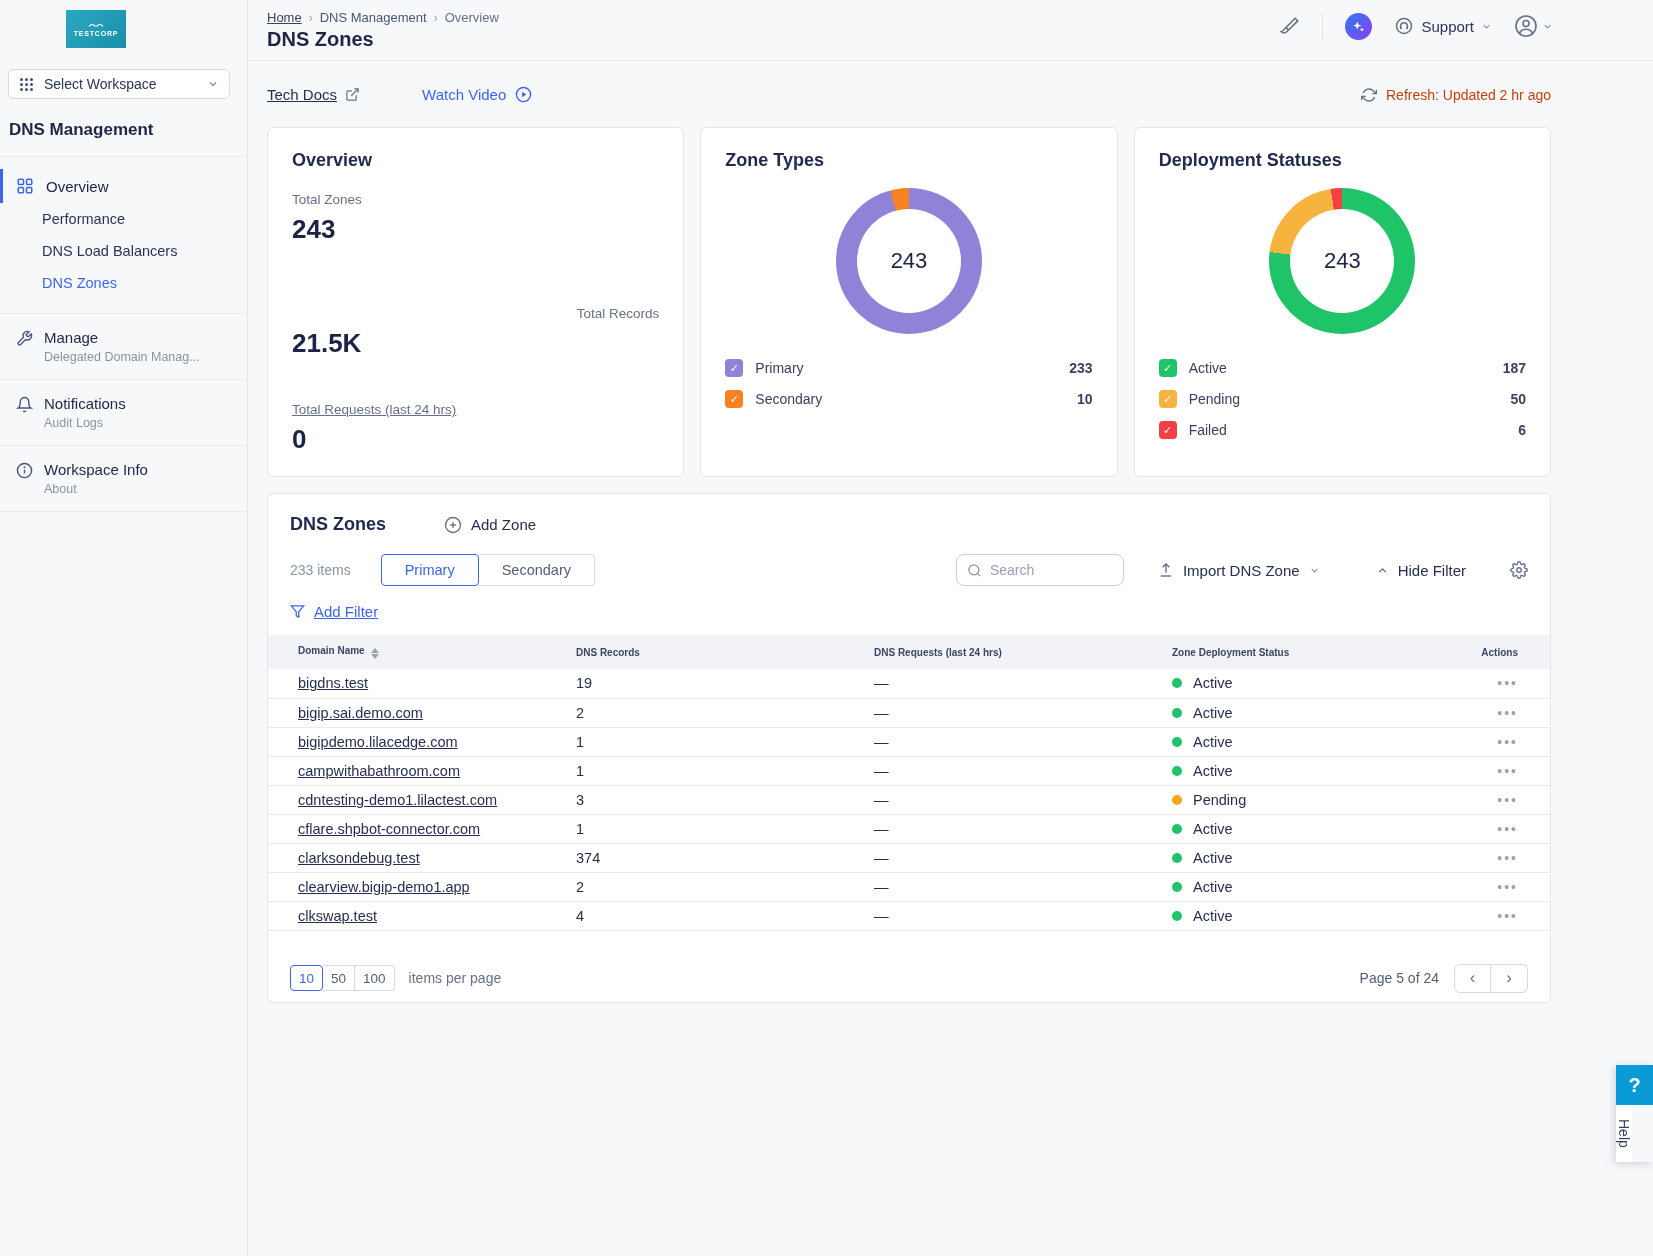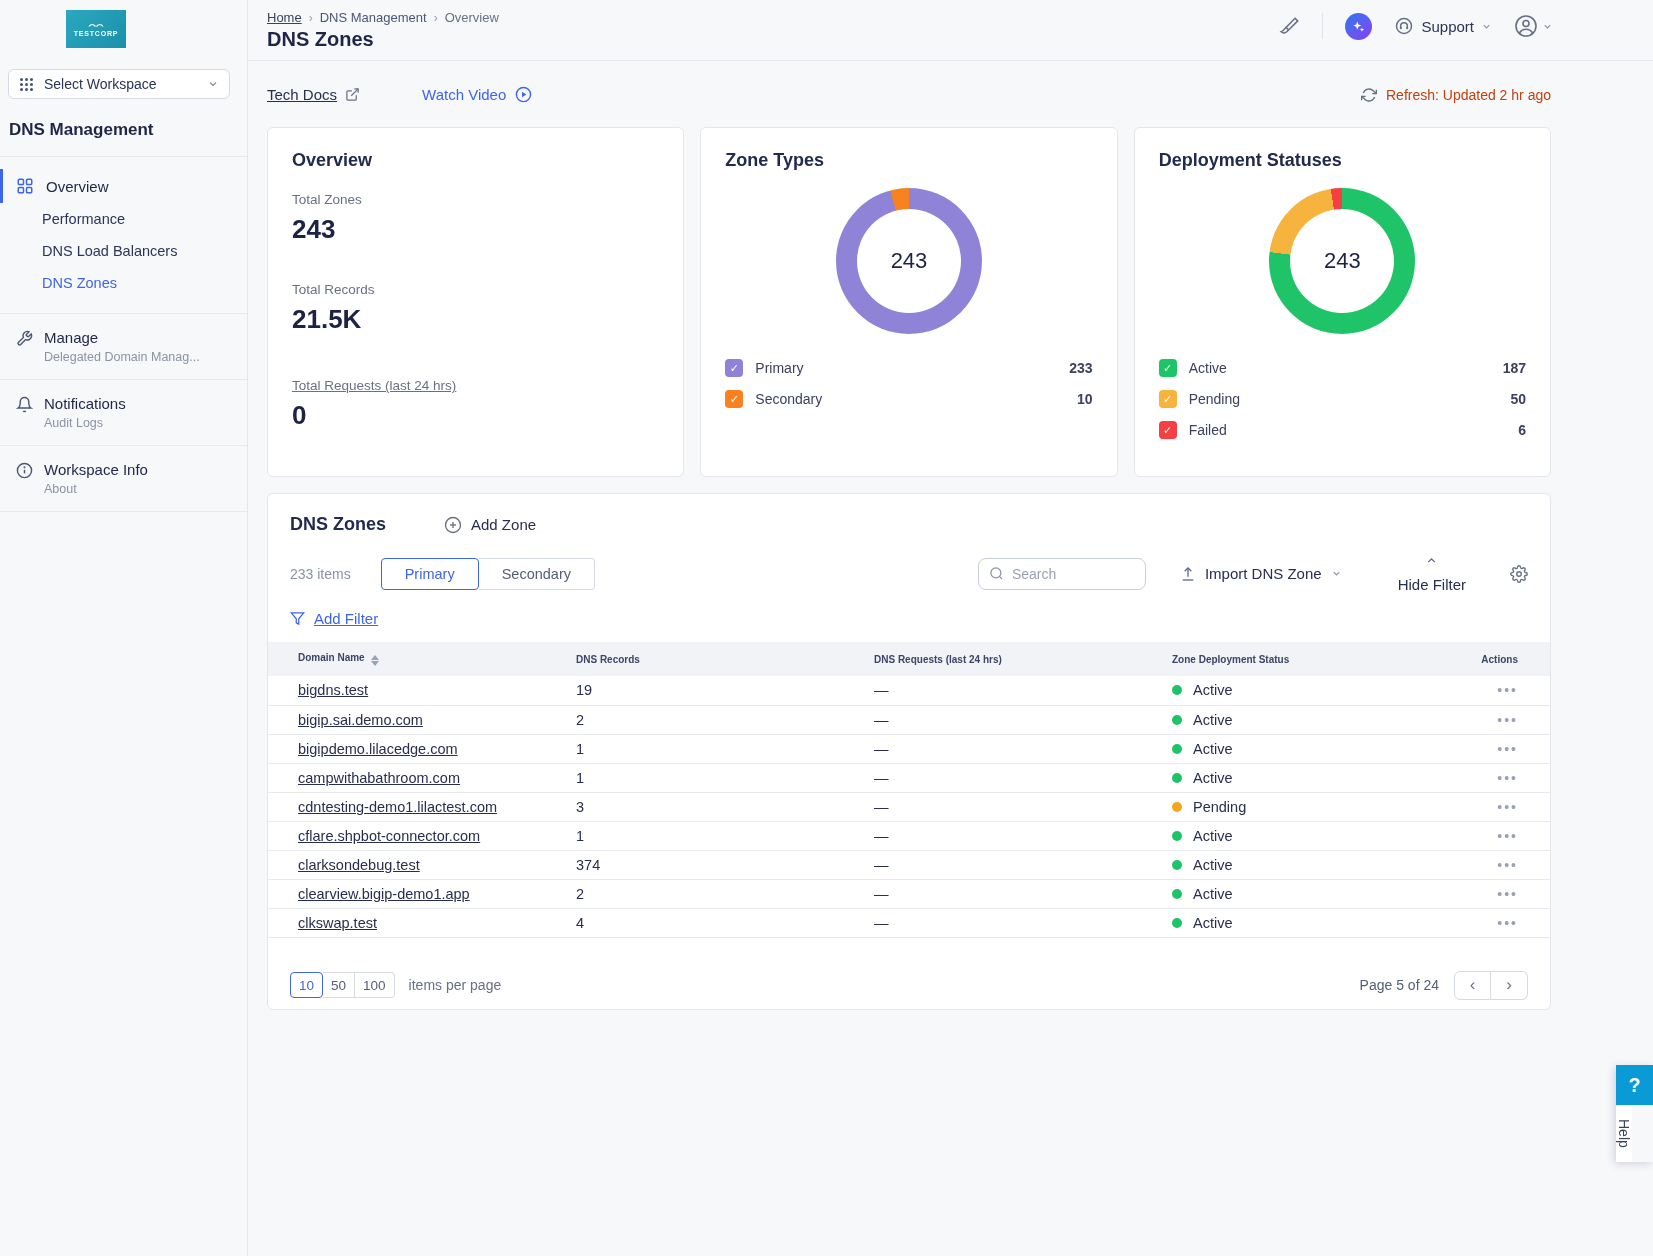--- a/index.html
+++ b/index.html
@@ -46,21 +46,21 @@
   .techdocs { display:flex; align-items:center; gap:8px; font-size:15px; color:#272e4f; cursor:pointer; }
   .techdocs .lbl { text-decoration:underline; }
   .watch { display:flex; align-items:center; gap:9px; font-size:15px; color:#3d65ec; margin-left:62px; cursor:pointer; }
   .refresh { margin-left:auto; display:flex; align-items:center; gap:9px; font-size:14px; color:#c2410c; cursor:pointer; }
 
   .cards { display:flex; gap:16px; padding:24px 102px 0 19px; }
   .card { flex:1; height:350px; background:#fff; border:1px solid #e3e6eb; border-radius:6px; padding:22px 24px; }
   .card-title { font-size:18px; color:#222a4e; font-weight:bold; }
   .stat-label { font-size:13.5px; color:#687085; margin-top:21px; }
   .stat-label.link { text-decoration:underline; cursor:pointer; margin-top:43px; }
-  .stat-label.mid { margin-top:37px; }
+  .stat-label.mid { margin-top:61px;text-align:right; }
   .stat-value { font-size:26px; font-weight:bold; color:#1c2344; margin-top:7px; }
   .donut { width:146px; height:146px; border-radius:50%; margin:17px auto 0; position:relative; }
   .donut-hole { position:absolute; inset:21px; background:#fff; border-radius:50%; display:flex; align-items:center; justify-content:center; font-size:22px; color:#1c2344; }
   .legend { margin-top:25px; }
   .legend-row { display:flex; align-items:center; gap:12px; margin-bottom:13px; }
   .chk { width:18px; height:18px; border-radius:4px; display:flex; align-items:center; justify-content:center; cursor:pointer; }
   .chk::after { content:"✓"; color:#fff; font-size:11px; font-weight:bold; }
   .legend-label { font-size:14px; color:#3a4161; }
   .legend-val { margin-left:auto; font-size:14px; font-weight:bold; color:#3a4161; }
 
@@ -75,21 +75,21 @@
   .tab { height:32px; padding:0 23px; background:#fff; border:1px solid #d5dae3; font-size:14.5px; color:#555e78; display:flex; align-items:center; cursor:pointer; font-family:inherit; }
   .tab:first-child { border-radius:4px 0 0 4px; }
   .tab:last-child { border-radius:0 4px 4px 0; border-left:none; }
   .tab.sel { border:1px solid #3d65ec; color:#3d65ec; border-radius:4px; }
   .toolbar-right { margin-left:auto; display:flex; align-items:center; }
   .searchbox { width:168px; height:32px; border:1px solid #c9cedb; border-radius:8px; display:flex; align-items:center; gap:8px; padding:0 10px; background:#fff; }
   .searchbox input { border:none; outline:none; width:110px; font-size:14px; color:#2b3358; font-family:inherit; background:transparent; }
   .searchbox input::placeholder { color:#9aa1b5; }
   .tbtn { display:flex; align-items:center; gap:9px; font-size:15px; color:#272e4f; cursor:pointer; background:none; border:none; font-family:inherit; }
   .import { margin-left:34px; }
-  .hidef { margin-left:56px;flex-direction:column; }
+  .hidef { margin-left:56px; }
   .gearbtn { margin-left:44px; color:#687085; background:none; border:none; cursor:pointer; display:flex; }
   .add-filter { display:flex; align-items:center; gap:9px; color:#3d65ec; font-size:15px; padding:0 22px; margin-top:17px; cursor:pointer; background:none; border:none; font-family:inherit;text-decoration:underline; }
 
   table { width:100%; border-collapse:collapse; margin-top:15px; }
   thead tr { background:#f1f3f6; height:34px; }
   th { text-align:left; font-size:10px; color:#3c4565; font-weight:bold; }
   th:first-child, td:first-child { padding-left:30px; }
   th.actions, td.actions { text-align:right; padding-right:32px; }
   tbody tr { height:29px; border-bottom:1px solid #e8eaee; }
   td { font-size:14.5px; color:#272e4f; }

